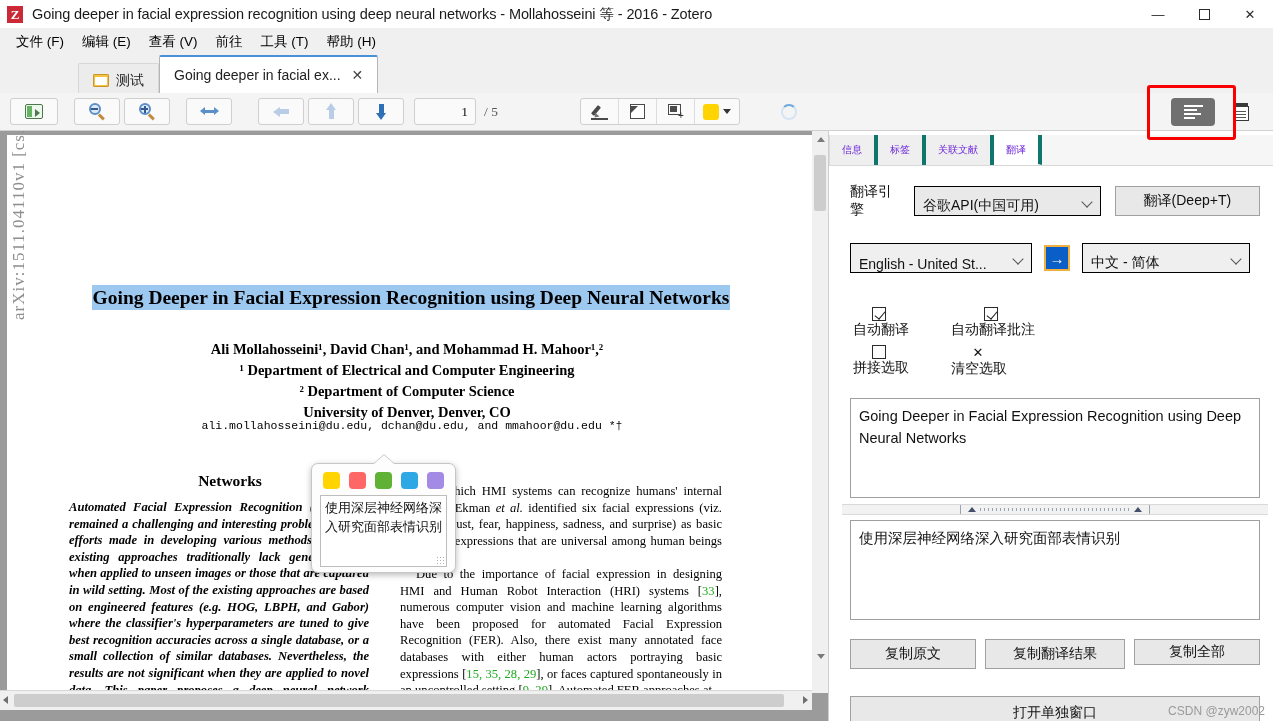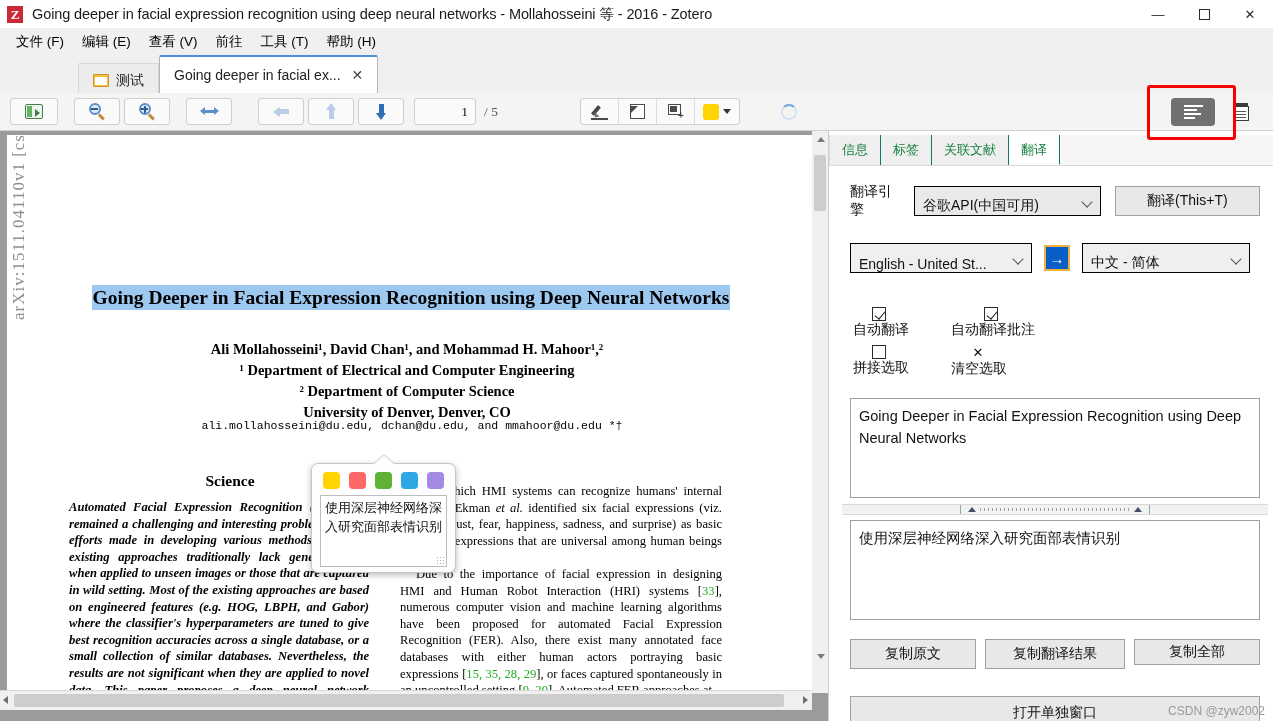--- a/index.html
+++ b/index.html
@@ -341,22 +341,22 @@
     position: absolute; left: 828px; top: 131px; width: 445px; height: 590px;
     background: #ffffff; border-left: 1px solid #cfcfcf;
   }
   .rp-tabs {
     position: absolute; left: 0; top: 4px; width: 445px; height: 31px;
     display: flex; align-items: stretch;
     border-bottom: 1px solid #d8d8d8; background: #f6f6f6;
   }
   .rp-tab {
     padding: 0 12px; display:flex; align-items:center;
-    font-size: 13px; color:#15803d; background:#efefef;
-    border-right: 1px solid #0f766e;
+    font-size: 10px; color:#6d28d9; background:#efefef;
+    border-right: 4px solid #0f766e;
   }
   .rp-tab:first-child { border-left: 1px solid #dcdcdc; }
   .rp-tab.active { background:#ffffff; border-bottom: 1px solid #fff; position:relative; top:0; }
 
   .rp-body { position:absolute; left:0; top:35px; right:0; bottom:0; background:#fff; }
   .row { display:flex; align-items:center; }
   .lbl { font-size: 14px; color:#111; }
   .sel {
     height: 30px; border: 1px solid #000000; background: #e9e9e9;
     display:flex; align-items:flex-end; padding: 0 8px;
@@ -569,21 +569,21 @@
 
     <div class="authors">
       <div>Ali Mollahosseini¹, David Chan¹, and Mohammad H. Mahoor¹,²</div>
       <div>¹ Department of Electrical and Computer Engineering</div>
       <div>² Department of Computer Science</div>
       <div>University of Denver, Denver, CO</div>
     </div>
 
     <div class="emails">ali.mollahosseini@du.edu, dchan@du.edu, and mmahoor@du.edu *†</div>
 
-    <div class="abs-head">Science</div>
+    <div class="abs-head">Networks</div>
 
     <div class="col left">
       <span class="indent">Automated Facial Expression Recognition (FER) has remained a challenging and interesting problem. Despite efforts made in developing various methods for FER, existing approaches traditionally lack generalizability when applied to unseen images or those that are captured in wild setting. Most of the existing approaches are based on engineered features (e.g. HOG, LBPH, and Gabor) where the classifier's hyperparameters are tuned to give best recognition accuracies across a single database, or a small collection of similar databases. Nevertheless, the results are not significant when they are applied to novel data. This paper proposes a deep neural network architecture to address</span>
     </div>
 
     <div class="col right">
       <p style="margin:0"><span>through which HMI systems can recognize humans' internal emotions. Ekman </span><i>et al.</i><span> identified six facial expressions (viz. anger, disgust, fear, happiness, sadness, and surprise) as basic emotional expressions that are universal among human beings [</span><span class="ref">11</span><span>].</span></p>
       <p style="margin:0; text-indent:16px"><span>Due to the importance of facial expression in designing HMI and Human Robot Interaction (HRI) systems [</span><span class="ref">33</span><span>], numerous computer vision and machine learning algorithms have been proposed for automated Facial Expression Recognition (FER). Also, there exist many annotated face databases with either human actors portraying basic expressions [</span><span class="ref">15, 35, 28, 29</span><span>], or faces captured spontaneously in an uncontrolled setting [</span><span class="ref">9, 29</span><span>]. Automated FER approaches at-</span></p>
     </div>
   </div>
@@ -625,21 +625,21 @@
   </div>
 
   <div class="rp-body">
 
     <div class="row" style="position:absolute; left:21px; top:17px; width:410px;">
       <span class="lbl">翻译引擎</span>
       <span class="sel" style="width:190px; margin-left:9px;">
         <span>谷歌API(中国可用)</span>
         <span class="chev"></span>
       </span>
-      <span class="btn" style="width:148px;height:30px;margin-left:14px;">翻译(This+T)</span>
+      <span class="btn" style="width:148px;height:30px;margin-left:14px;">翻译(Deep+T)</span>
     </div>
 
     <div class="row" style="position:absolute; left:21px; top:77px; width:410px;">
       <span class="sel" style="width:182px; background:#efefef;">
         <span>English - United St...</span>
         <span class="chev"></span>
       </span>
       <span class="swapbtn" style="margin-left:12px;">
         <span>→</span>
       </span>

